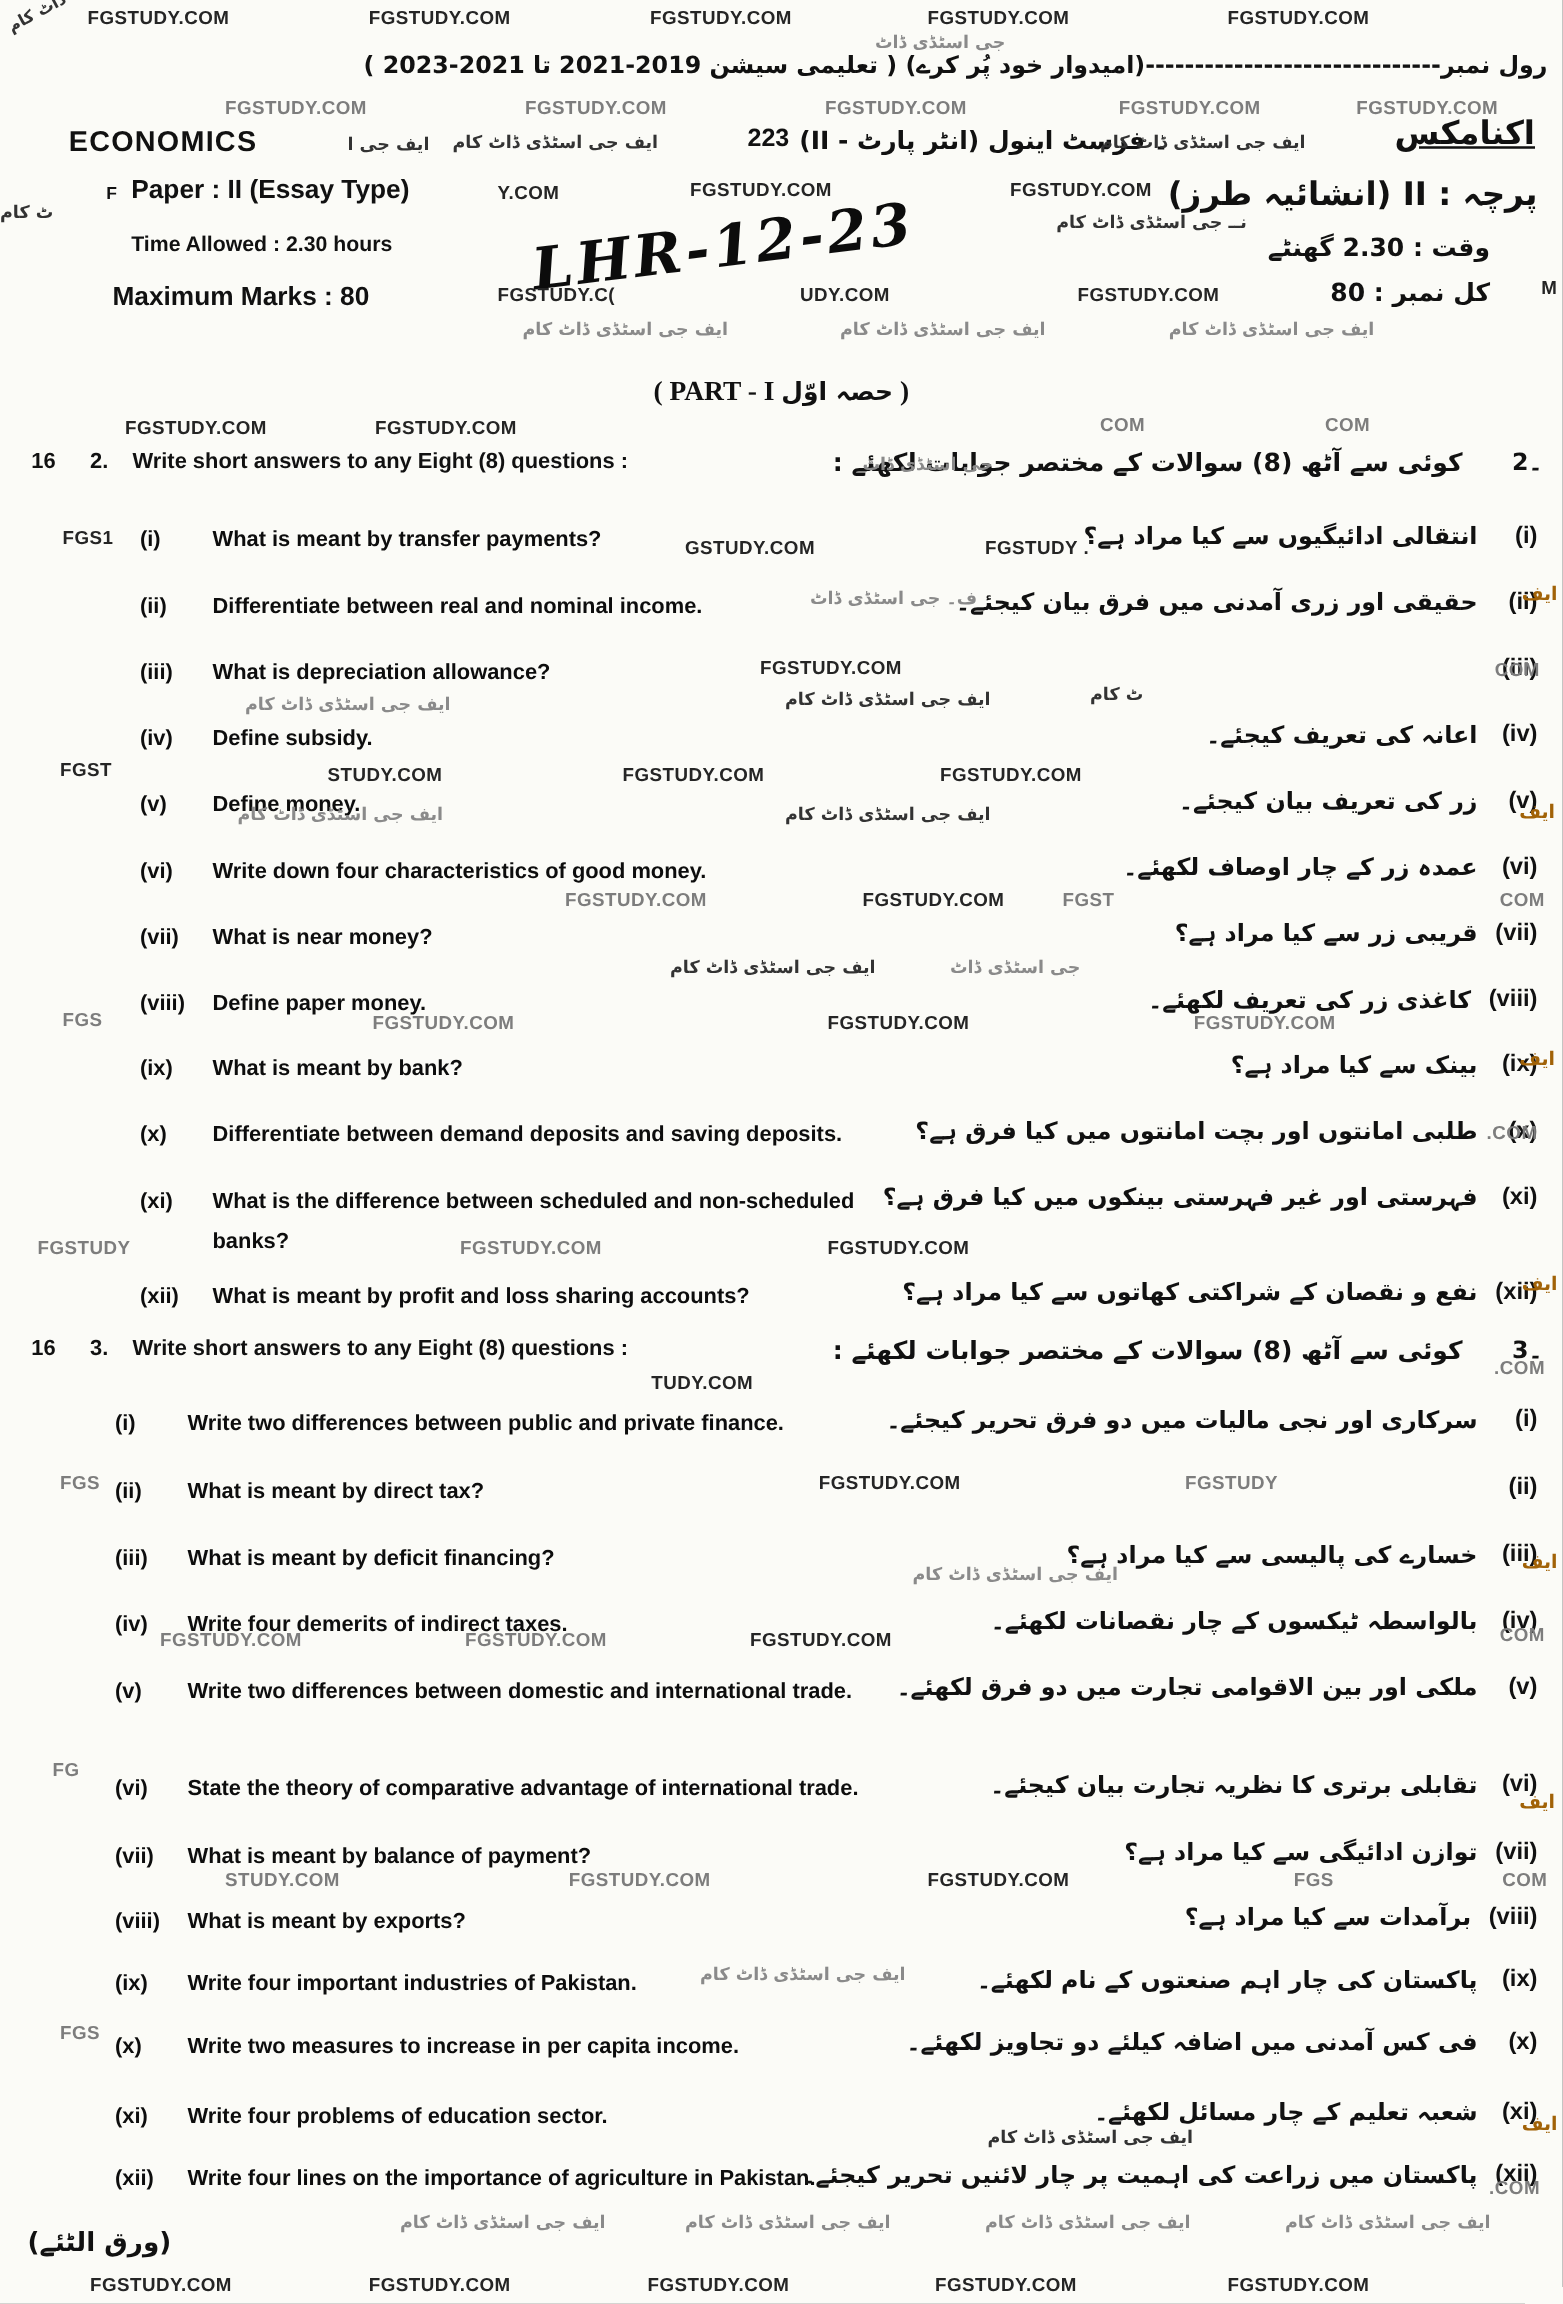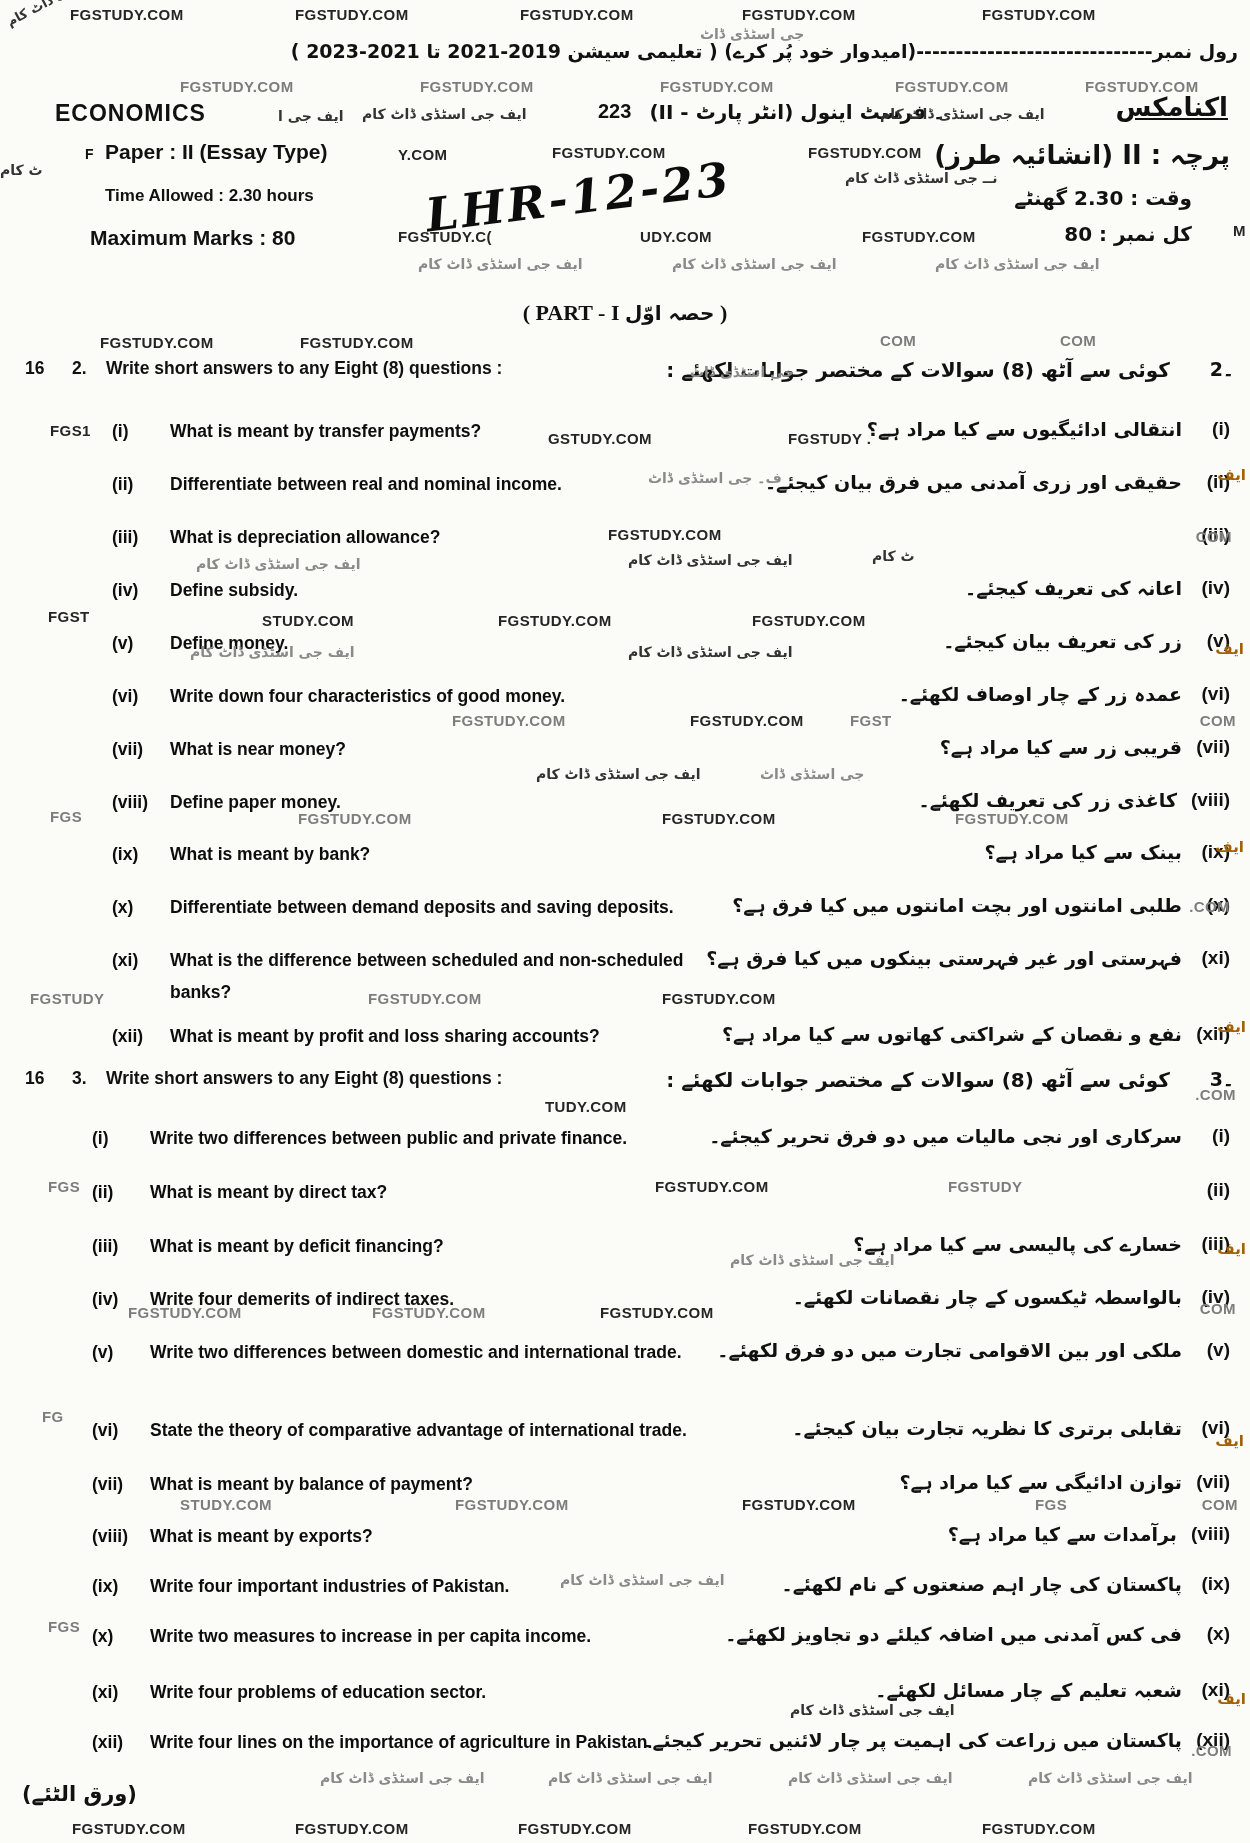--- a/index.html
+++ b/index.html
@@ -12,21 +12,21 @@
        font-family:"DejaVu Sans",sans-serif;}
   .wmu.fade{color:#8a8a8a;}
   .wmu.ef{font-size:15px;color:#a16207;}
   .corner{transform:rotate(-28deg);transform-origin:left top;font-size:13px;}
   
   .abs{position:absolute;white-space:nowrap;}
   .rtl{direction:rtl;font-family:"DejaVu Sans",sans-serif;}
   .roll{top:40px;right:12px;font-size:19px;font-weight:700;}
   .subj-en{left:55px;top:100px;font-size:23px;letter-spacing:1px;font-weight:700;text-align:center;}
   .subj-ur{right:22px;top:92px;font-size:26px;font-weight:700;text-decoration:underline;}
-  .code-grp{left:598px;top:100px;display:flex;gap:18px;font-size:20px;font-weight:700;}
+  .code-grp{left:598px;top:100px;display:flex;gap:8px;font-size:20px;font-weight:700;}
   .paper-en{left:105px;top:140px;font-size:21px;font-weight:700;}
   .paper-ur{right:20px;top:140px;font-size:26px;font-weight:700;}
   .time-en{left:105px;top:186px;font-size:17px;font-weight:700;}
   .time-ur{right:58px;top:186px;font-size:20px;font-weight:700;}
   .marks-en{left:90px;top:226px;font-size:21px;font-weight:700;}
   .marks-ur{right:58px;top:222px;font-size:20px;font-weight:700;}
   .hand{left:425px;top:170px;font-family:"DejaVu Serif",serif;font-style:italic;font-weight:700;
         font-size:46px;letter-spacing:3px;transform:rotate(-7deg);color:#0c0c0c;}
   .part{left:0;right:0;top:300px;text-align:center;font-size:22px;font-weight:700;
         font-family:"Liberation Serif",serif;}
@@ -293,21 +293,21 @@
   </div>
   <span class="wmu ef" style="right:4px;top:1018px">ایف</span>
 
   <div class="qhead" style="top:1068px">
     <span class="mk">16</span>
     <span class="qn">3.</span>
     <span class="ten">Write short answers to any Eight (8) questions :</span>
     <span class="tur">کوئی سے آٹھ (8) سوالات کے مختصر جوابات لکھئے :</span>
     <span class="nur">۔3</span>
   </div>
-  <span class="wm" style="left:545px;top:1098px">TUDY.COM</span>
+  <span class="wm" style="left:521px;top:1098px">TUDY.COM</span>
   <span class="wm fade" style="right:14px;top:1086px">.COM</span>
 
   <div class="item q3i" style="top:1122px">
     <span class="en">
         <span class="rn">(i)</span>
         <span>Write two differences between public and private finance.</span>
       </span>
     <span class="ur">
         <span class="rn" dir="ltr">(i)</span>
         <span>سرکاری اور نجی مالیات میں دو فرق تحریر کیجئے۔</span>

